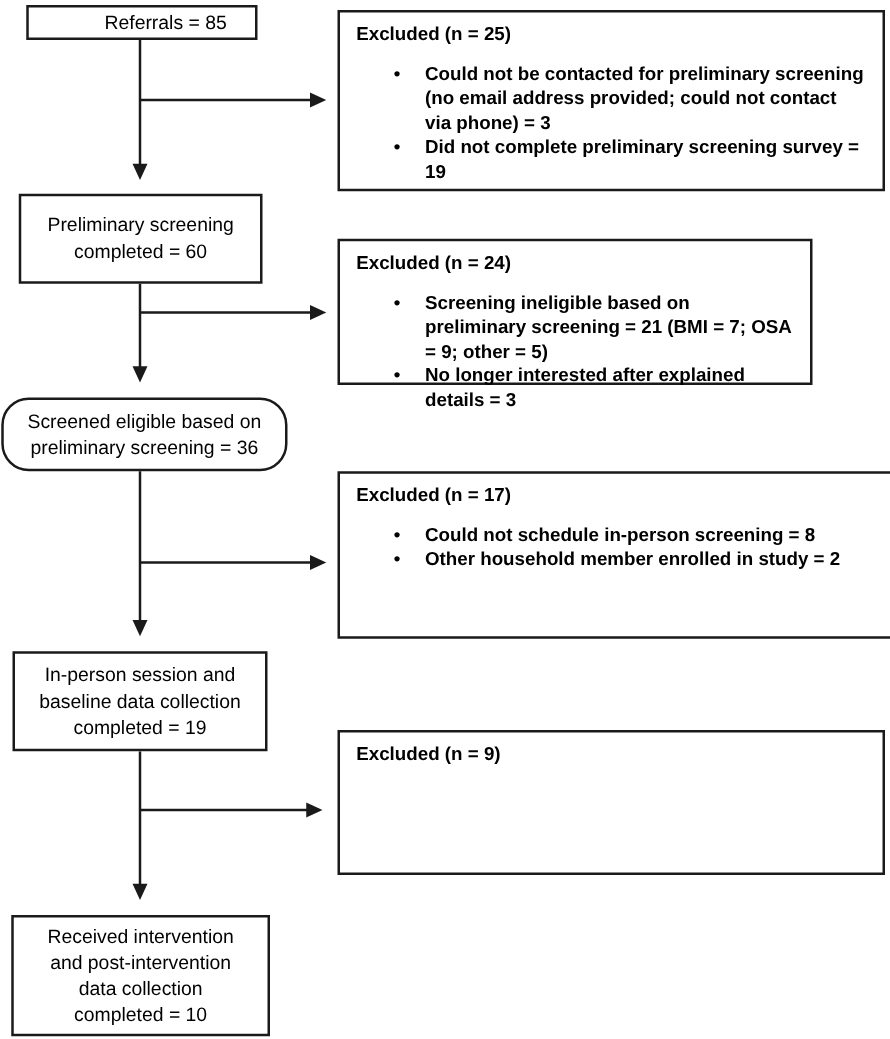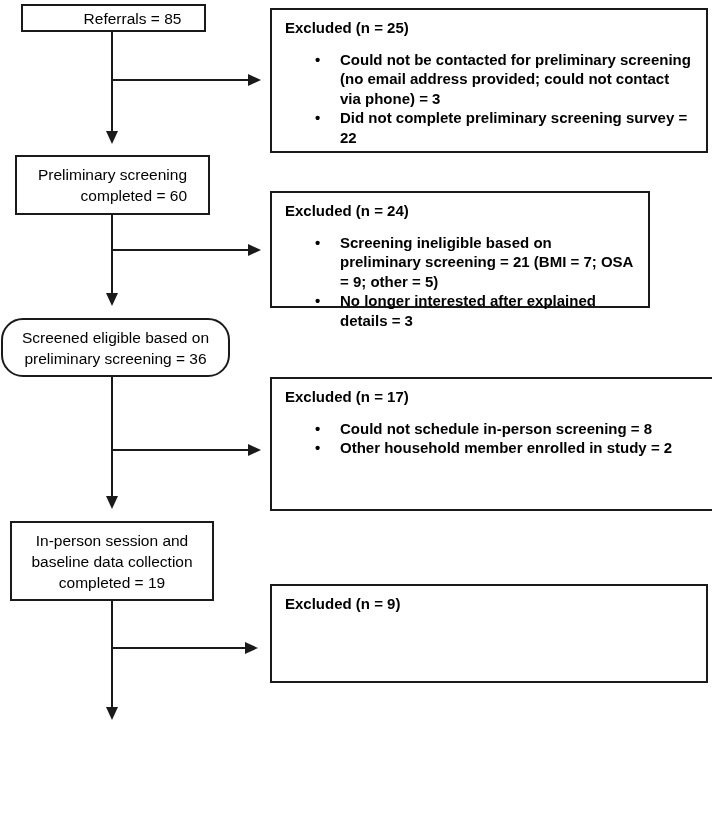--- a/index.html
+++ b/index.html
@@ -54,29 +54,29 @@
     padding-left: 55px;
   }
   .exclusion-list li::before {
     content: "\2022";
     position: absolute;
     left: 30px;
     top: 0;
   }
   
   .s1 { left: 21px;  top: 4px;   width: 185px; height: 28px; padding-left: 38px; }
-  .s2 { left: 15px;  top: 155px; width: 195px; height: 60px; text-align: right; }
+  .s2 { left: 15px;  top: 155px; width: 195px; height: 72px; }
   .s3 { left: 1px;   top: 318px; width: 229px; height: 59px; border-radius: 22px; }
   .s4 { left: 10px;  top: 521px; width: 204px; height: 80px; }
   .s5 { left: 9px;   top: 732px; width: 207px; height: 97px; }
   
   .e1 { left: 270px; top: 8px;   width: 438px; height: 145px; }
   .e2 { left: 270px; top: 191px; width: 380px; height: 117px; }
   .e3 { left: 270px; top: 377px; width: 496px; height: 134px; }
-  .e4 { left: 270px; top: 584px; width: 438px; height: 99px; }
+  .e4 { left: 270px; top: 584px; width: 438px; height: 116px; }
   .arrows {
     position: absolute;
     left: 0;
     top: 0;
     width: 712px;
     height: 831px;
     pointer-events: none;
   }
 </style>
 </head>
@@ -124,26 +124,32 @@
     <div class="step-label">Screened eligible based on
 preliminary screening = 36</div>
   </div>
 
   <div class="box step s4">
     <div class="step-label">In-person session and
 baseline data collection
 completed = 19</div>
   </div>
 
+  <div class="box step s5">
+    <div class="step-label">Received intervention
+and post-intervention
+data collection
+completed = 10</div>
+  </div>
 
   <div class="box exclusion e1">
     <div class="exclusion-title">Excluded (n = 25)</div>
     <ul class="exclusion-list">
       <li>Could not be contacted for preliminary screening (no email address provided; could not contact via phone) = 3</li>
-      <li>Did not complete preliminary screening survey = 22</li>
+      <li>Did not complete preliminary screening survey = 19</li>
     </ul>
   </div>
 
   <div class="box exclusion e2">
     <div class="exclusion-title">Excluded (n = 24)</div>
     <ul class="exclusion-list">
       <li>Screening ineligible based on preliminary screening = 21 (BMI = 7; OSA = 9; other = 5)</li>
       <li>No longer interested after explained details = 3</li>
     </ul>
   </div>

